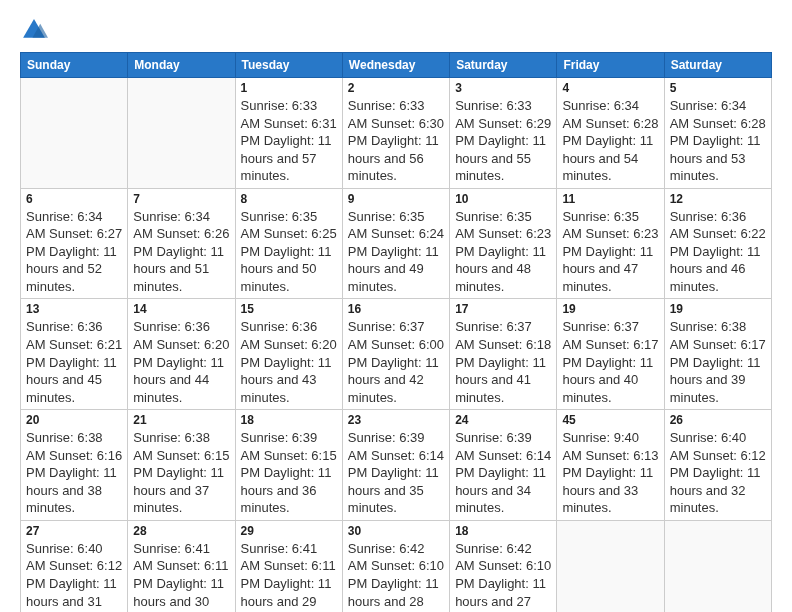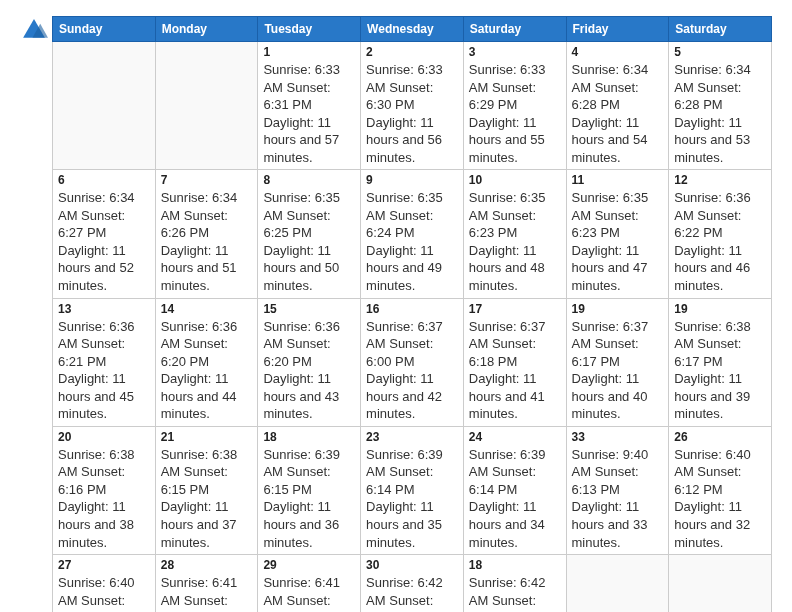--- a/index.html
+++ b/index.html
@@ -8,20 +8,21 @@
       background: #fff;
       width: 792px;
       height: 612px;
       overflow: hidden;
     }
     .page {
       width: 792px;
       height: 612px;
       padding: 16px 20px 10px 20px;
       display: flex;
+      flex-direction: column;
     }
     .header {
       display: flex;
       justify-content: space-between;
       align-items: flex-start;
       margin-bottom: 8px;
     }
     .logo {
       display: flex;
       align-items: center;
@@ -281,21 +282,21 @@
 Sunset: 6:14 PM
 Daylight: 11 hours and 35 minutes.</div>
           </td>
           <td>
             <span class="day-num">24</span>
             <div class="day-info">Sunrise: 6:39 AM
 Sunset: 6:14 PM
 Daylight: 11 hours and 34 minutes.</div>
           </td>
           <td>
-            <span class="day-num">33</span>
+            <span class="day-num">45</span>
             <div class="day-info">Sunrise: 9:40 AM
 Sunset: 6:13 PM
 Daylight: 11 hours and 33 minutes.</div>
           </td>
           <td>
             <span class="day-num">26</span>
             <div class="day-info">Sunrise: 6:40 AM
 Sunset: 6:12 PM
 Daylight: 11 hours and 32 minutes.</div>
           </td>

